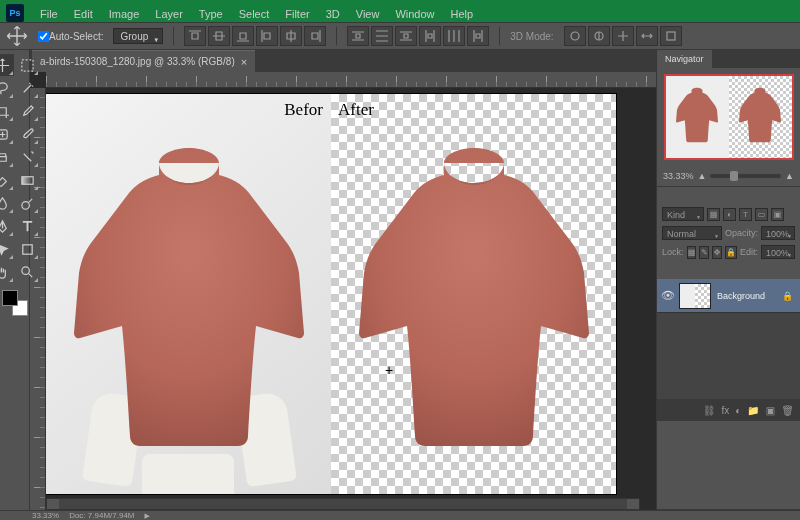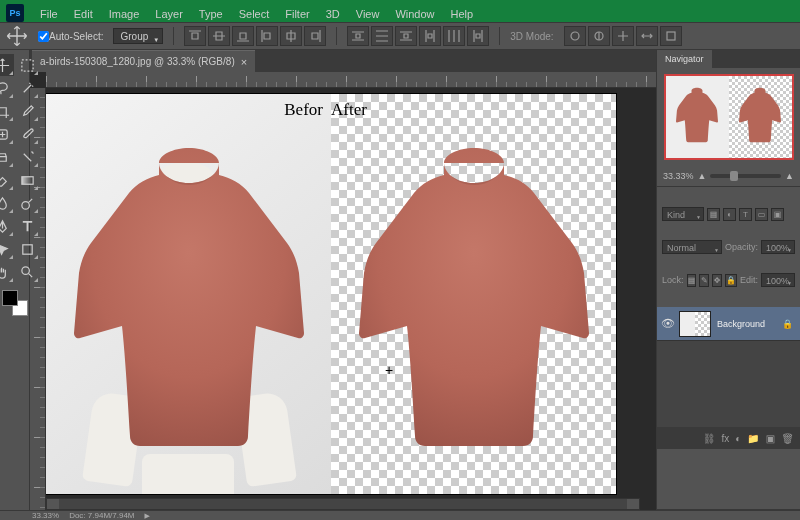--- a/index.html
+++ b/index.html
@@ -33,39 +33,39 @@
 .ruler-h{height:16px;background:#535353;border-bottom:1px solid #333;margin-left:16px;background-image:repeating-linear-gradient(90deg,#777 0,#777 1px,transparent 1px,transparent 10px),repeating-linear-gradient(90deg,#999 0,#999 1px,transparent 1px,transparent 50px);background-position:0 10px,0 4px;background-size:10px 6px,50px 12px;background-repeat:repeat-x}
 .canvas-wrap{flex:1;display:flex}
 .ruler-v{width:16px;background:#535353;border-right:1px solid #333;background-image:repeating-linear-gradient(0deg,#777 0,#777 1px,transparent 1px,transparent 10px),repeating-linear-gradient(0deg,#999 0,#999 1px,transparent 1px,transparent 50px);background-position:10px 0,4px 0;background-size:6px 10px,12px 50px;background-repeat:repeat-y}
 .viewport{flex:1;background:#2a2a2a;display:flex;align-items:flex-start;justify-content:flex-start;padding:6px 0;overflow:hidden}
 .doc{width:570px;height:400px;display:flex;box-shadow:0 0 0 1px #000}
 .half{width:50%;position:relative;display:flex;align-items:center;justify-content:center}
 .half.before{background:linear-gradient(140deg,#f4f4f4 0%,#eaeaea 40%,#dcdcdc 100%)}
 .half.after{background-image:linear-gradient(45deg,#ccc 25%,transparent 25%),linear-gradient(-45deg,#ccc 25%,transparent 25%),linear-gradient(45deg,transparent 75%,#ccc 75%),linear-gradient(-45deg,transparent 75%,#ccc 75%);background-size:16px 16px;background-position:0 0,0 8px,8px -8px,-8px 0;background-color:#fff}
 .lbl{position:absolute;top:6px;font-family:"Times New Roman",serif;font-size:17px;color:#000}
 .half.before .lbl{right:8px}
-.half.after .lbl{left:0}
+.half.after .lbl{left:7px}
 .shirt{width:230px;height:320px;position:relative;top:14px}
 .shirt svg{width:100%;height:100%;display:block}
 .mann{position:absolute;background:#f0eee9}
 .panels{width:144px;background:#535353;border-left:1px solid #383838;display:flex;flex-direction:column}
 .panel{border-bottom:1px solid #383838}
 .p-tabs{height:18px;background:#3a3a3a;display:flex;align-items:center}
 .p-tab{color:#999;font-size:9px;padding:0 8px;height:100%;display:flex;align-items:center}
 .p-tab.act{background:#535353;color:#ddd}
 .nav-body{padding:6px;display:flex;justify-content:center}
 .nav-thumb{width:130px;height:86px;border:2px solid #d04040;display:flex;background:#fff}
 .nav-half{width:50%;display:flex;align-items:center;justify-content:center;position:relative}
 .nav-half.a{background:#eee}
 .nav-half.b{background-image:linear-gradient(45deg,#ccc 25%,transparent 25%),linear-gradient(-45deg,#ccc 25%,transparent 25%),linear-gradient(45deg,transparent 75%,#ccc 75%),linear-gradient(-45deg,transparent 75%,#ccc 75%);background-size:6px 6px;background-position:0 0,0 3px,3px -3px,-3px 0;background-color:#fff}
 .nav-shirt{width:42px;height:60px}
 .zoom-row{height:20px;display:flex;align-items:center;padding:0 6px;color:#bbb;font-size:9px;gap:4px}
 .zoom-slider{flex:1;height:4px;background:#3a3a3a;position:relative;border-radius:2px}
 .zoom-slider::after{content:"";position:absolute;left:28%;top:-3px;width:8px;height:10px;background:#888;border-radius:2px}
-.layers-ctrl{padding:20px 5px;display:flex;flex-direction:column;gap:19px}
+.layers-ctrl{padding:20px 5px;display:flex;flex-direction:column;gap:5px}
 .lc-row{display:flex;align-items:center;gap:3px;font-size:9px;color:#999}
 .lc-dd{background:#3a3a3a;border:1px solid #2a2a2a;padding:1px 10px 1px 4px;position:relative;height:14px;line-height:12px}
 .lc-dd::after{content:"▼";position:absolute;right:2px;font-size:5px;top:3px}
 .lc-ico{width:13px;height:13px;border:1px solid #2a2a2a;background:#484848;display:flex;align-items:center;justify-content:center;font-size:8px}
 .layer-list{background:#444;min-height:120px}
 .layer{display:flex;align-items:center;height:34px;background:#5a6e8a;border-bottom:1px solid #333}
 .layer-eye{width:22px;display:flex;justify-content:center;color:#ddd;font-size:11px}
 .layer-thumb{width:32px;height:26px;background:#eee;border:1px solid #222;margin-right:6px;display:flex}
 .layer-thumb>div{width:50%}
 .layer-name{color:#eee;font-size:9px;}

